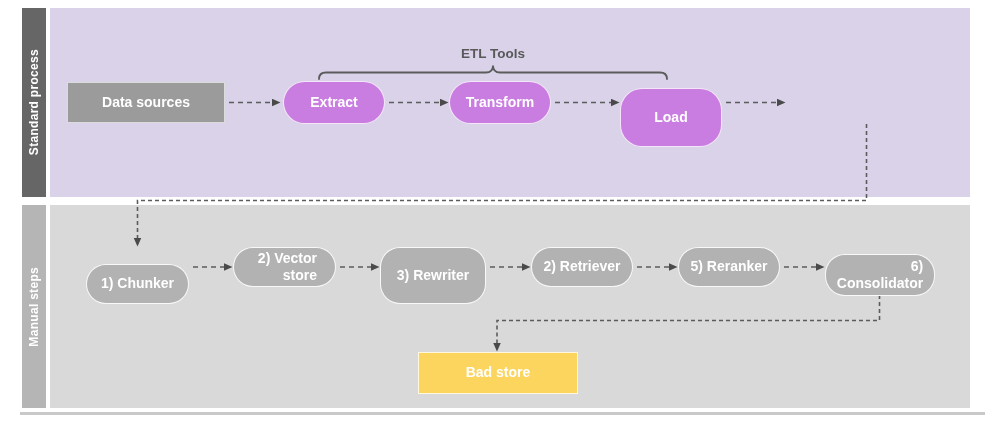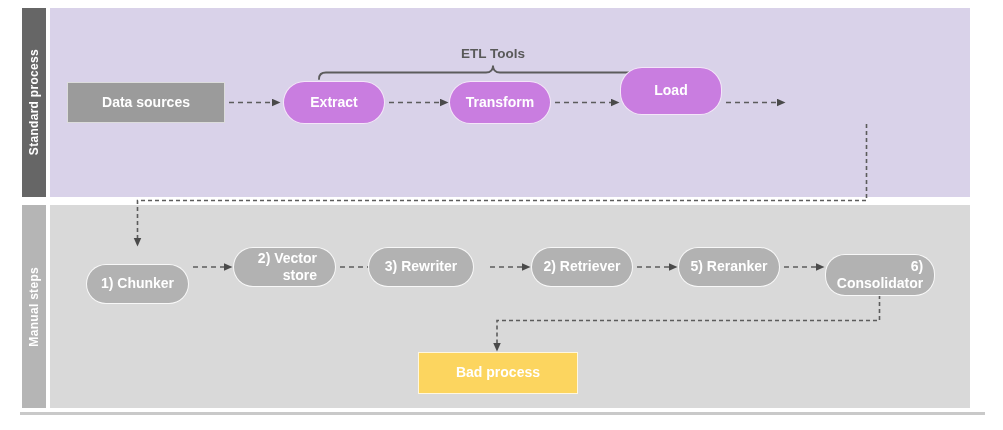--- a/index.html
+++ b/index.html
@@ -75,24 +75,24 @@
 
     <path class="wire" style="stroke-dasharray:4 3" d="M879.5 288 V320.5 H497 V343" marker-end="url(#arr)"></path>
 
     <path class="bracket" d="M319 79 Q319 72.5 326 72.5 L486 72.5 Q493 72.5 493 65.5 Q493 72.5 500 72.5 L660 72.5 Q667 72.5 667 79"></path>
     <text class="bracket-label" x="493" y="58" text-anchor="middle">ETL Tools</text>
   </svg>
 
   <div class="node rect-gray" style="left:67px;top:82px;width:158px;height:41px;">Data sources</div>
   <div class="node pill-purple" style="left:283px;top:81px;width:102px;height:43px;">Extract</div>
   <div class="node pill-purple" style="left:449px;top:81px;width:102px;height:43px;">Transform</div>
-  <div class="node pill-purple" style="left:620px;top:67px;width:102px;height:48px;">Load</div>
+  <div class="node pill-purple" style="left:620px;top:88px;width:102px;height:59px;">Load</div>
 
   <div class="node pill-gray" style="left:86px;top:264px;width:103px;height:40px;padding:0 10px;">1) Chunker</div>
   <div class="node pill-gray" style="left:233px;top:247px;width:103px;height:40px;padding:8px 18px;">2) Vector store</div>
-  <div class="node pill-gray" style="left:368px;top:247px;width:106px;height:40px;padding:0 10px;">3) Rewriter</div>
+  <div class="node pill-gray" style="left:380px;top:247px;width:106px;height:57px;padding:0 10px;">3) Rewriter</div>
   <div class="node pill-gray" style="left:531px;top:247px;width:102px;height:40px;padding:0 8px;">2) Retriever</div>
   <div class="node pill-gray" style="left:678px;top:247px;width:102px;height:40px;padding:0 8px;">5) Reranker</div>
   <div class="node pill-gray" style="left:825px;top:254px;width:110px;height:42px;padding:0 12px;">6) Consolidator</div>
-  <div class="node rect-yellow" style="left:418px;top:352px;width:160px;height:42px;">Bad process</div>
+  <div class="node rect-yellow" style="left:418px;top:352px;width:160px;height:42px;">Bad store</div>
 
   <div id="page-divider"></div>
 </div>
 
 </body></html>

